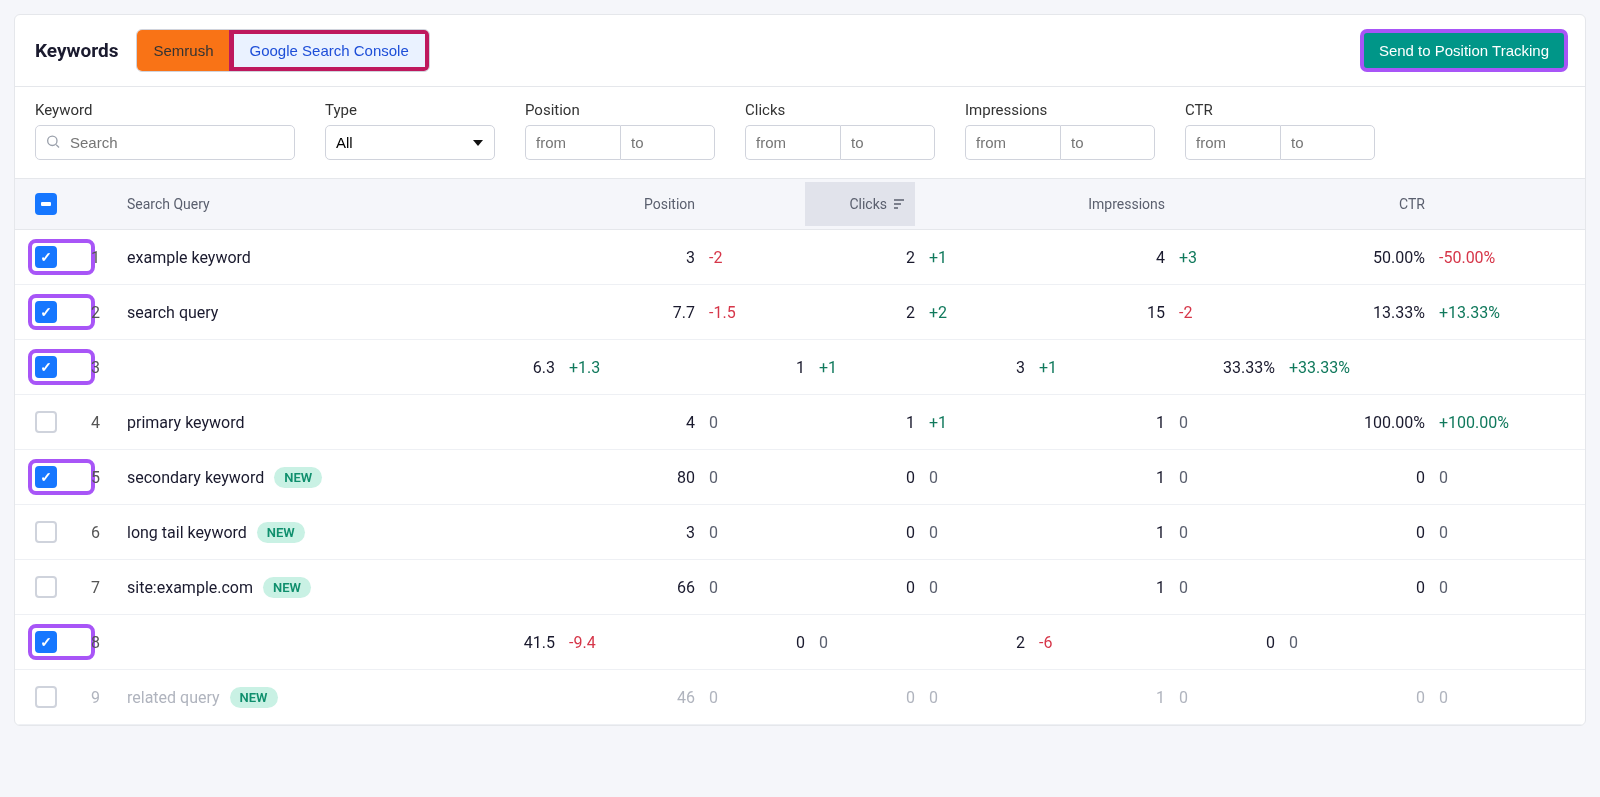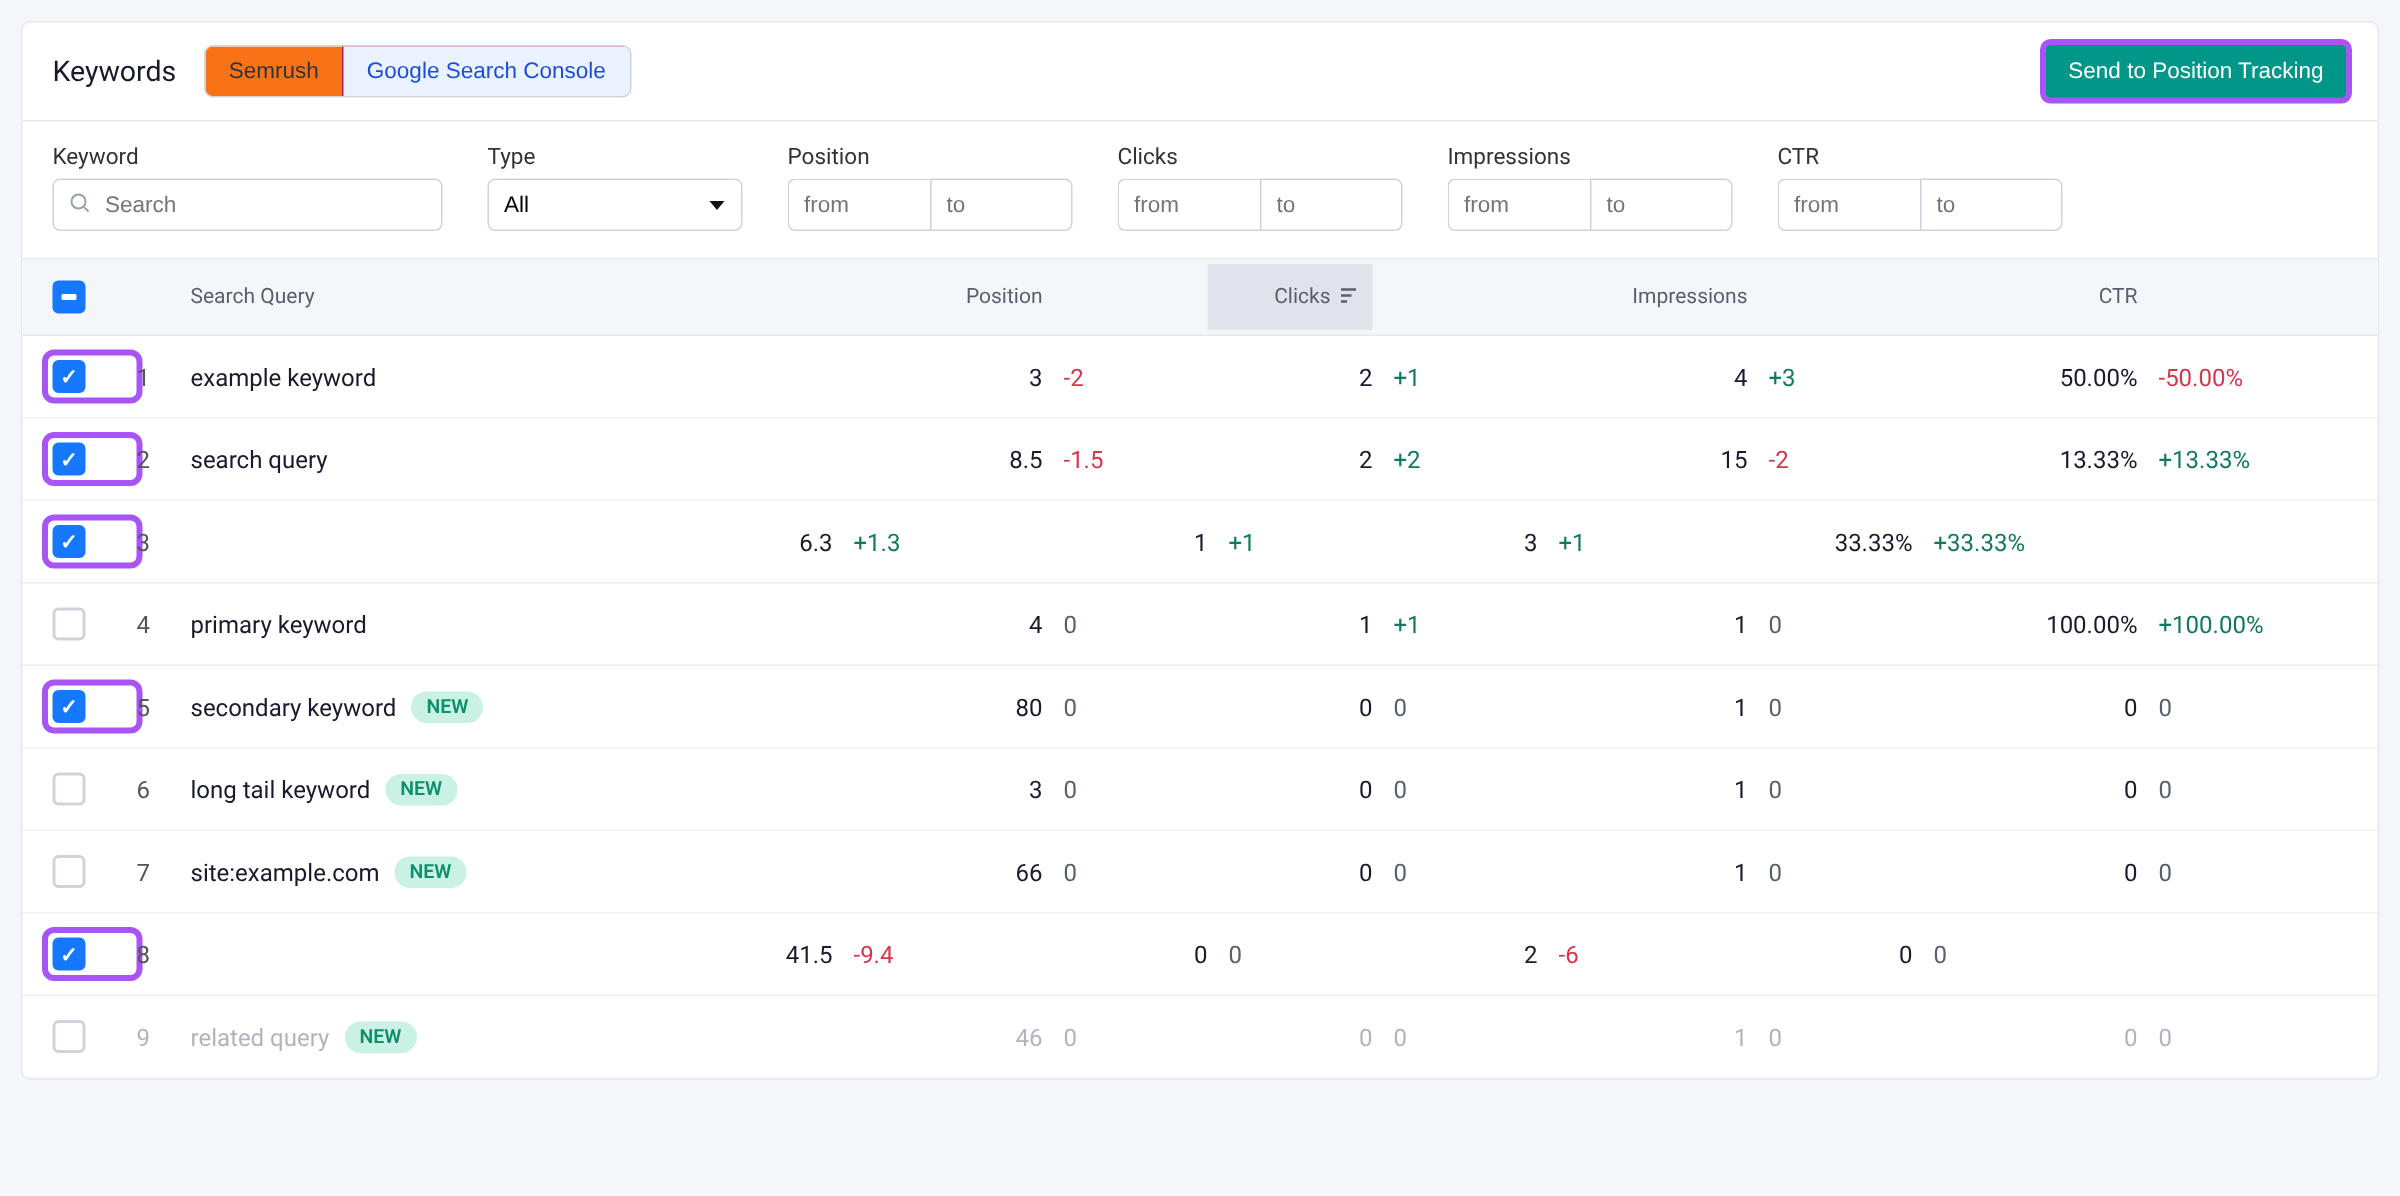--- a/index.html
+++ b/index.html
@@ -1,23 +1,23 @@
 <!DOCTYPE html>
 <html><head>
 <meta charset="utf-8">
 <style>
 * { box-sizing: border-box; margin: 0; padding: 0; }
 body { font-family: -apple-system, BlinkMacSystemFont, "Segoe UI", Roboto, Arial, sans-serif; background: #f5f6fa; color: #1a1a2e; font-size: 14px; }
 .panel { background: #fff; margin: 14px; border-radius: 6px; border: 1px solid #e5e7eb; overflow: hidden; }
 .topbar { display: flex; align-items: center; padding: 14px 20px; border-bottom: 1px solid #e5e7eb; }
-.title { font-size: 19px; font-weight: 400; margin-right: 18px; }
+.title { font-size: 19px; font-weight: 700; margin-right: 18px; }
 .seggroup { display: inline-flex; border: 1px solid #d0d3dc; border-radius: 6px; overflow: hidden; }
 .segbtn { padding: 8px 16px; background: #f97316; border: none; font-size: 15px; color: #333; cursor: pointer; }
 .segbtn + .segbtn { border-left: 1px solid #d0d3dc; }
-.segbtn.active { background: #eaf2ff; color: #1d4ed8; border: 1px solid #be185d; border-radius: 0 5px 5px 0; margin: -1px; }
+.segbtn.active { background: #eaf2ff; color: #1d4ed8; border: 5px solid #be185d; border-radius: 0 5px 5px 0; margin: -1px; }
 .spacer { flex: 1; }
 .sendbtn { background: #009688; color: #fff; border: none; padding: 10px 16px; font-size: 15px; border-radius: 4px; cursor: pointer; font-weight: 500; }
 .hl-purple { outline: 4px solid #a855f7; outline-offset: -1px; border-radius: 4px; }
 
 .filters { display: flex; gap: 30px; padding: 14px 20px 18px; border-bottom: 1px solid #e5e7eb; flex-wrap: wrap; }
 .fgroup { display: flex; flex-direction: column; gap: 6px; }
 .flabel { font-size: 15px; color: #333; }
 .searchbox { position: relative; }
 .searchbox input { width: 260px; padding: 8px 10px 8px 34px; border: 1px solid #d0d3dc; border-radius: 5px; font-size: 15px; color: #333; }
 .searchbox .sicon { position: absolute; left: 10px; top: 50%; transform: translateY(-50%); color: #9aa0ab; }
@@ -163,21 +163,21 @@
         <div class="neg" style="padding-left: 14px;">-50.00%</div>
       </div>
       <div class="row">
         <div class="cbwrap hl">
           <div class="cb checked"></div>
         </div>
         <div class="num">2</div>
         <div class="kw">
           <span>search query</span>
         </div>
-        <div class="r ">8.5</div>
+        <div class="r ">7.7</div>
         <div class="neg" style="padding-left: 14px;">-1.5</div>
         <div class="r ">2</div>
         <div class="pos" style="padding-left: 14px;">+2</div>
         <div class="r ">15</div>
         <div class="neg" style="padding-left: 14px;">-2</div>
         <div class="r ">13.33%</div>
         <div class="pos" style="padding-left: 14px;">+13.33%</div>
       </div>
       <div class="row">
         <div class="cbwrap hl">

